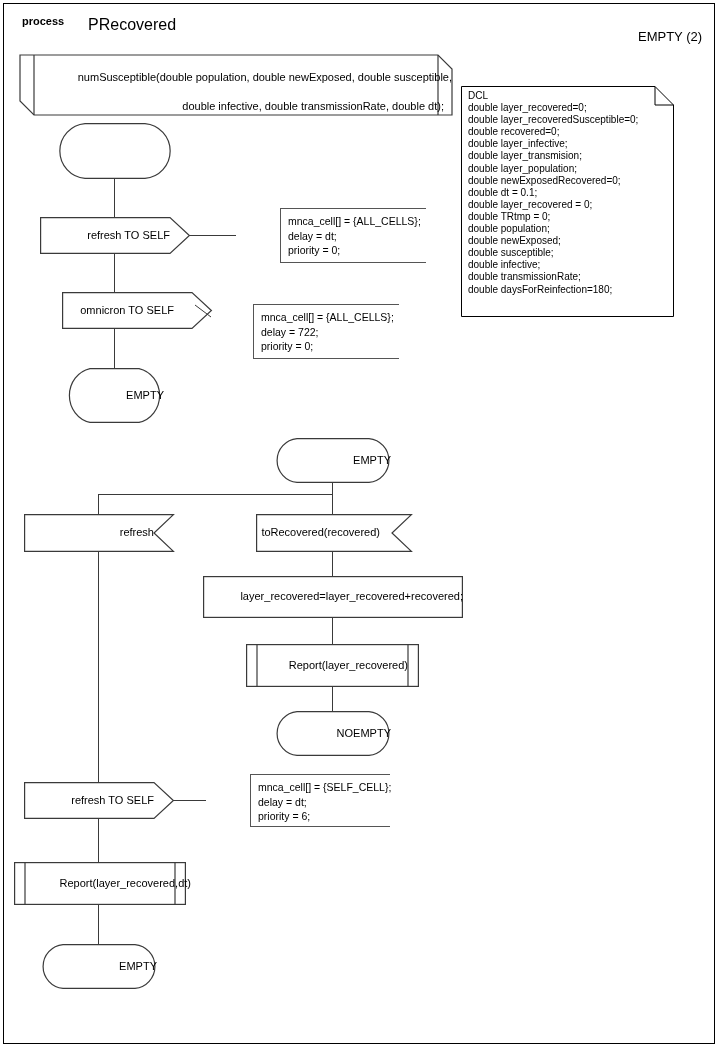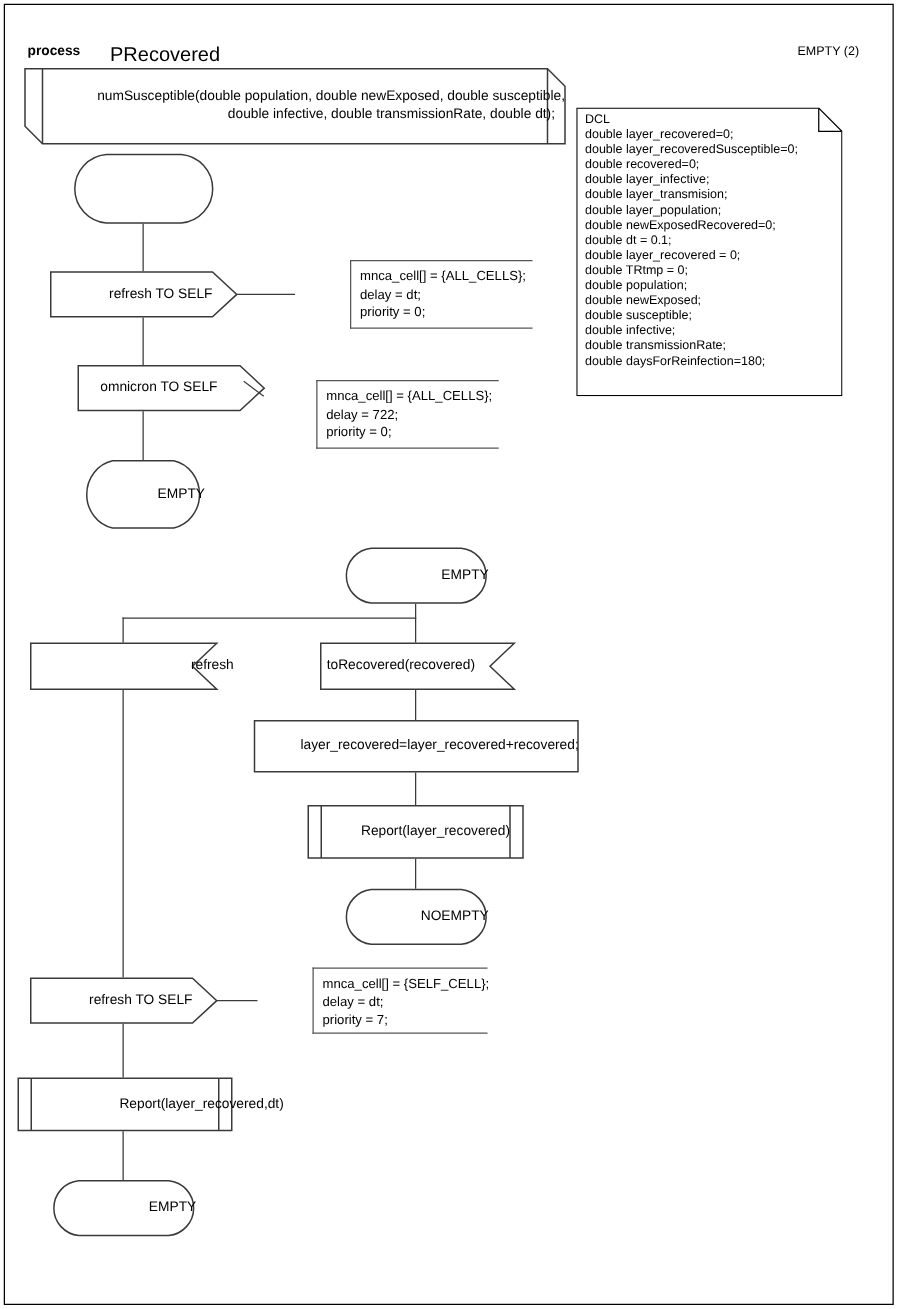--- a/index.html
+++ b/index.html
@@ -21,38 +21,38 @@
   }
   #frame {
     position: absolute;
     left: 3px;
     top: 3px;
     width: 712px;
     height: 1041px;
     border: 1px solid #000000;
     box-sizing: border-box;
   }
-  .abs { position: absolute; margin-top: 20px; }
+  .abs { position: absolute; }
 
   
   .hdr-process {
     left: 22px; top: 15px;
     font-size: 11px;
     font-weight: bold;
     color: #000;
     letter-spacing: 0px;
   }
   .hdr-name {
     left: 88px; top: 16px;
     font-size: 16px;
     color: #000;
   }
   .hdr-right {
-    left: 638px; top: 16px;
-    font-size: 10px;
+    left: 638px; top: 29px;
+    font-size: 13px;
     color: #000;
   }
 
   
   .svgbox { position: absolute; }
   .svgbox svg { display: block; overflow: visible; }
 
   
   .lbl {
     position: absolute;
@@ -123,21 +123,21 @@
   <div class="abs hdr-right">EMPTY (2)</div>
 
   <div class="svgbox" style="left:20px; top:55px;">
     <svg width="432" height="60" viewBox="0 0 432 60">
       <path d="M 14 0 L 418 0 L 432 14 L 432 60 L 14 60 L 0 46 L 0 0 Z" fill="#ffffff" stroke="#3a3a3a" stroke-width="1.2"></path>
       <path d="M 14 0 L 14 60" fill="none" stroke="#3a3a3a" stroke-width="1.2"></path>
       <path d="M 418 0 L 418 60" fill="none" stroke="#3a3a3a" stroke-width="1.2"></path>
     </svg>
   </div>
   <div class="lbl" style="left:20px; top:71px; width:432px;">numSusceptible(double population, double newExposed, double susceptible,</div>
-  <div class="lbl" style="left:20px; top:85px; width:388px;padding-left:36px;">double infective, double transmissionRate, double dt);</div>
+  <div class="lbl" style="left:20px; top:100px; width:388px;padding-left:36px;">double infective, double transmissionRate, double dt);</div>
 
   <div class="dcl" style="left:461px; top:86px;text-decoration:underline;">
     <svg width="213" height="231" viewBox="0 0 213 231">
       <path d="M 0.5 0.5 L 194 0.5 L 212.5 19 L 212.5 230.5 L 0.5 230.5 Z" fill="#ffffff" stroke="#000000" stroke-width="1"></path>
       <path d="M 194 0.5 L 194 19 L 212.5 19" fill="none" stroke="#000000" stroke-width="1"></path>
     </svg>
     <div class="txt">DCL
 double layer_recovered=0;
 double layer_recoveredSusceptible=0;
 double recovered=0;
@@ -219,21 +219,21 @@
 
   <div class="vline" style="left:332px; top:483px; height:31px;"></div>
   <div class="hline" style="left:98px; top:494px; width:235px;"></div>
   <div class="vline" style="left:98px; top:494px; height:20px;"></div>
 
   <div class="svgbox" style="left:24px; top:514px;">
     <svg width="150" height="38" viewBox="0 0 150 38">
       <path d="M 0.6 0.6 L 149.4 0.6 L 130 19 L 149.4 37.4 L 0.6 37.4 Z" fill="#ffffff" stroke="#3a3a3a" stroke-width="1.2"></path>
     </svg>
   </div>
-  <div class="lbl" style="left:24px; top:526px; width:130px;margin-left:33px;">refresh</div>
+  <div class="lbl" style="left:24px; top:526px; width:130px;">refresh</div>
 
   <div class="svgbox" style="left:256px; top:514px;">
     <svg width="156" height="38" viewBox="0 0 156 38">
       <path d="M 0.6 0.6 L 155.4 0.6 L 136 19 L 155.4 37.4 L 0.6 37.4 Z" fill="#ffffff" stroke="#3a3a3a" stroke-width="1.2"></path>
     </svg>
   </div>
   <div class="lbl" style="left:256px; top:526px; width:124px;">toRecovered(recovered)</div>
 
   <div class="vline" style="left:332px; top:552px; height:24px;"></div>
 
@@ -271,33 +271,33 @@
       <path d="M 0.6 0.6 L 130 0.6 L 149.4 18.5 L 130 36.4 L 0.6 36.4 Z" fill="#ffffff" stroke="#3a3a3a" stroke-width="1.2"></path>
     </svg>
   </div>
   <div class="lbl" style="left:24px; top:794px; width:130px;">refresh TO SELF</div>
 
   <div class="hline" style="left:173px; top:800px; width:33px;"></div>
 
   <div class="note" style="left:206px; top:774px; width:140px; height:53px;">
     <div class="txt">mnca_cell[] = {SELF_CELL};
 delay = dt;
-priority = 7;</div>
+priority = 6;</div>
   </div>
 
   <div class="vline" style="left:98px; top:819px; height:43px;"></div>
 
   <div class="svgbox" style="left:14px; top:862px;">
     <svg width="172" height="43" viewBox="0 0 172 43">
       <rect x="0.6" y="0.6" width="170.8" height="41.8" fill="#ffffff" stroke="#3a3a3a" stroke-width="1.2"></rect>
       <line x1="11" y1="0.6" x2="11" y2="42.4" stroke="#3a3a3a" stroke-width="1.2"></line>
       <line x1="161" y1="0.6" x2="161" y2="42.4" stroke="#3a3a3a" stroke-width="1.2"></line>
     </svg>
   </div>
-  <div class="lbl" style="left:25px; top:877px; width:166px;padding-left:36px;">Report(layer_recovered,dt)</div>
+  <div class="lbl" style="left:25px; top:877px; width:166px;">Report(layer_recovered,dt)</div>
 
   <div class="vline" style="left:98px; top:905px; height:39px;"></div>
 
   <div class="svgbox" style="left:41px; top:944px;">
     <svg width="116" height="45" viewBox="0 0 116 45">
       <path d="M 22 0.6 L 94 0.6 A 22 22 0 0 1 94 44.4 L 22 44.4 A 22 22 0 0 1 22 0.6 Z" fill="#ffffff" stroke="#3a3a3a" stroke-width="1.2"></path>
     </svg>
   </div>
   <div class="lbl" style="left:41px; top:960px; width:116px;">EMPTY</div>
 

